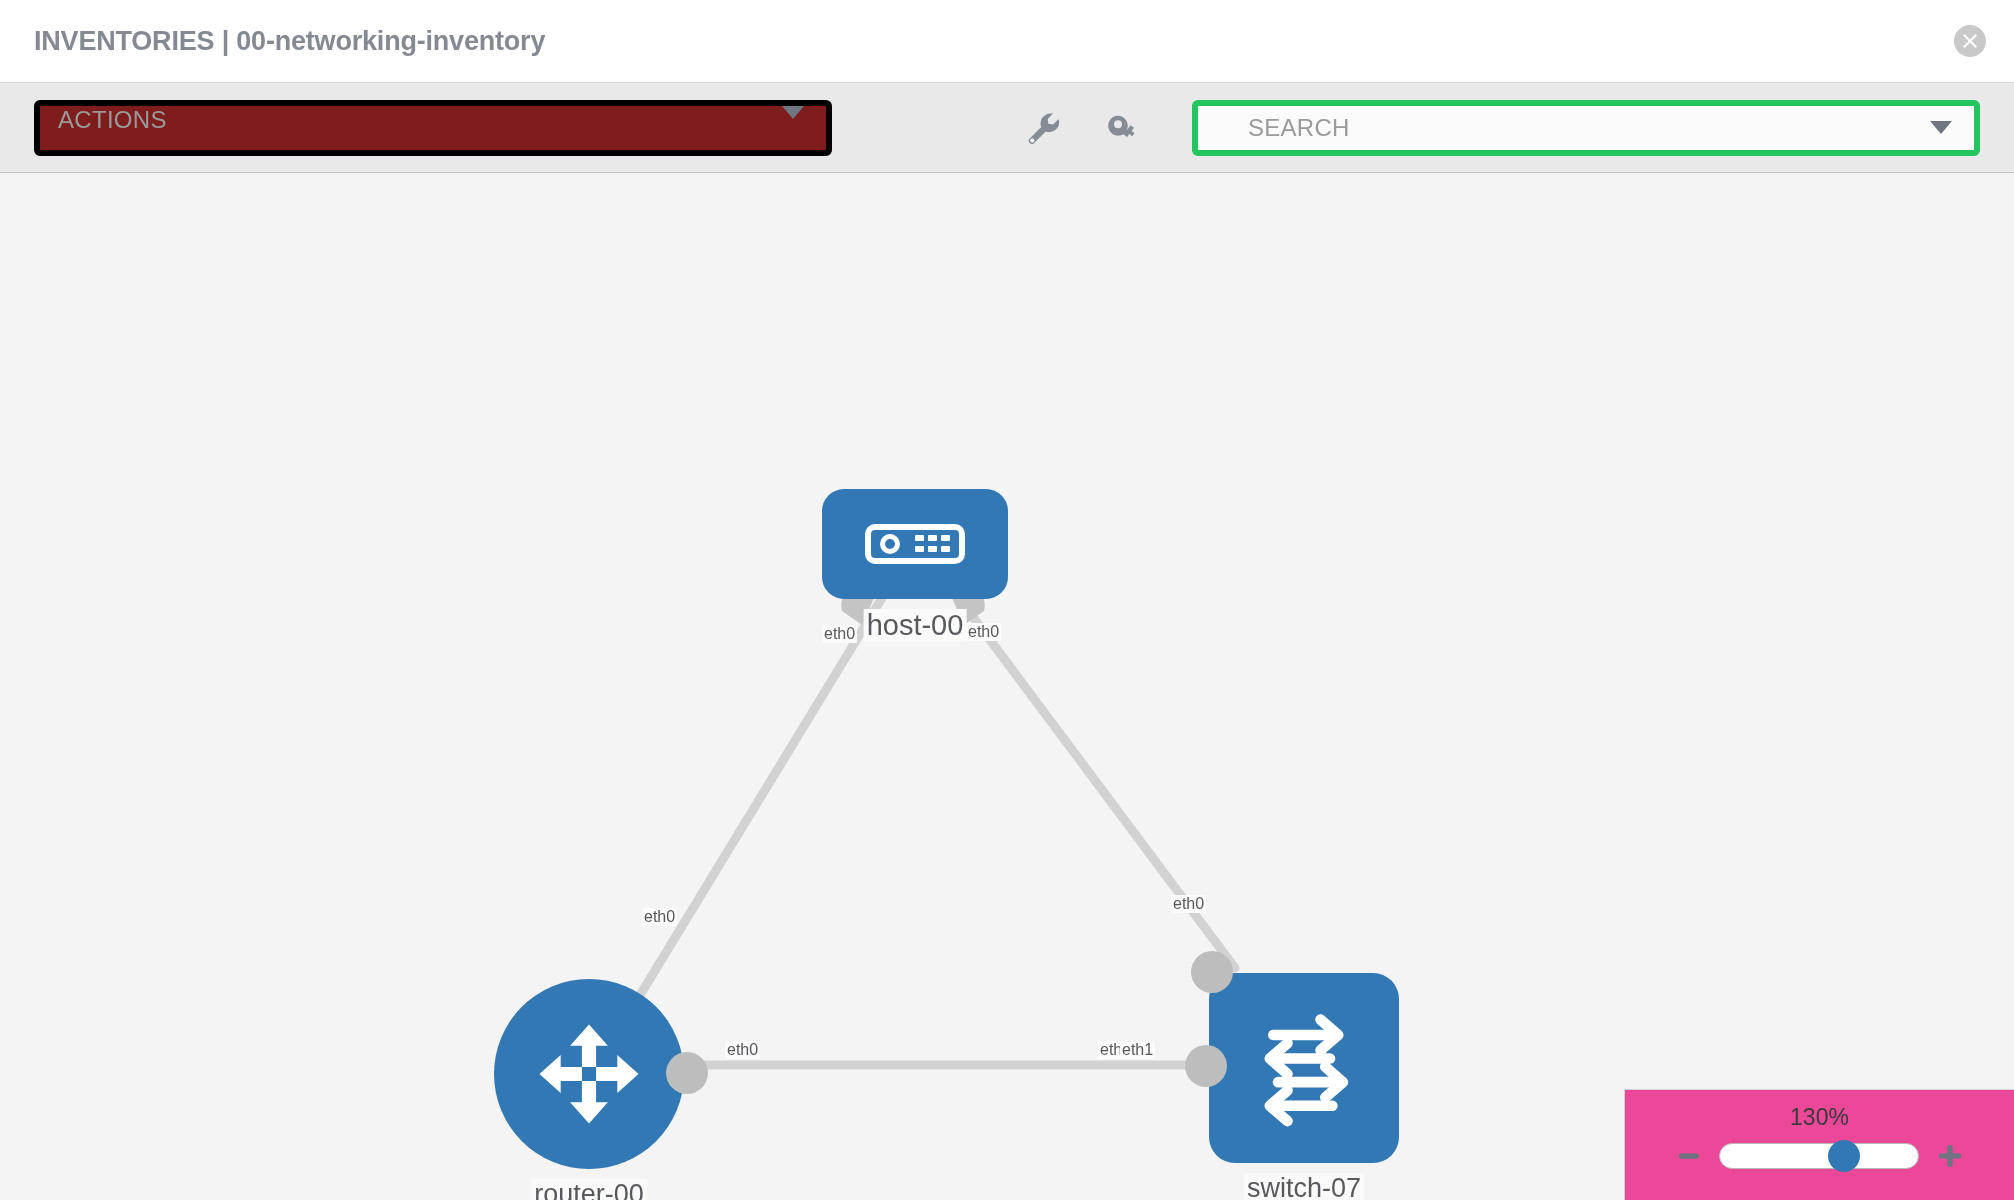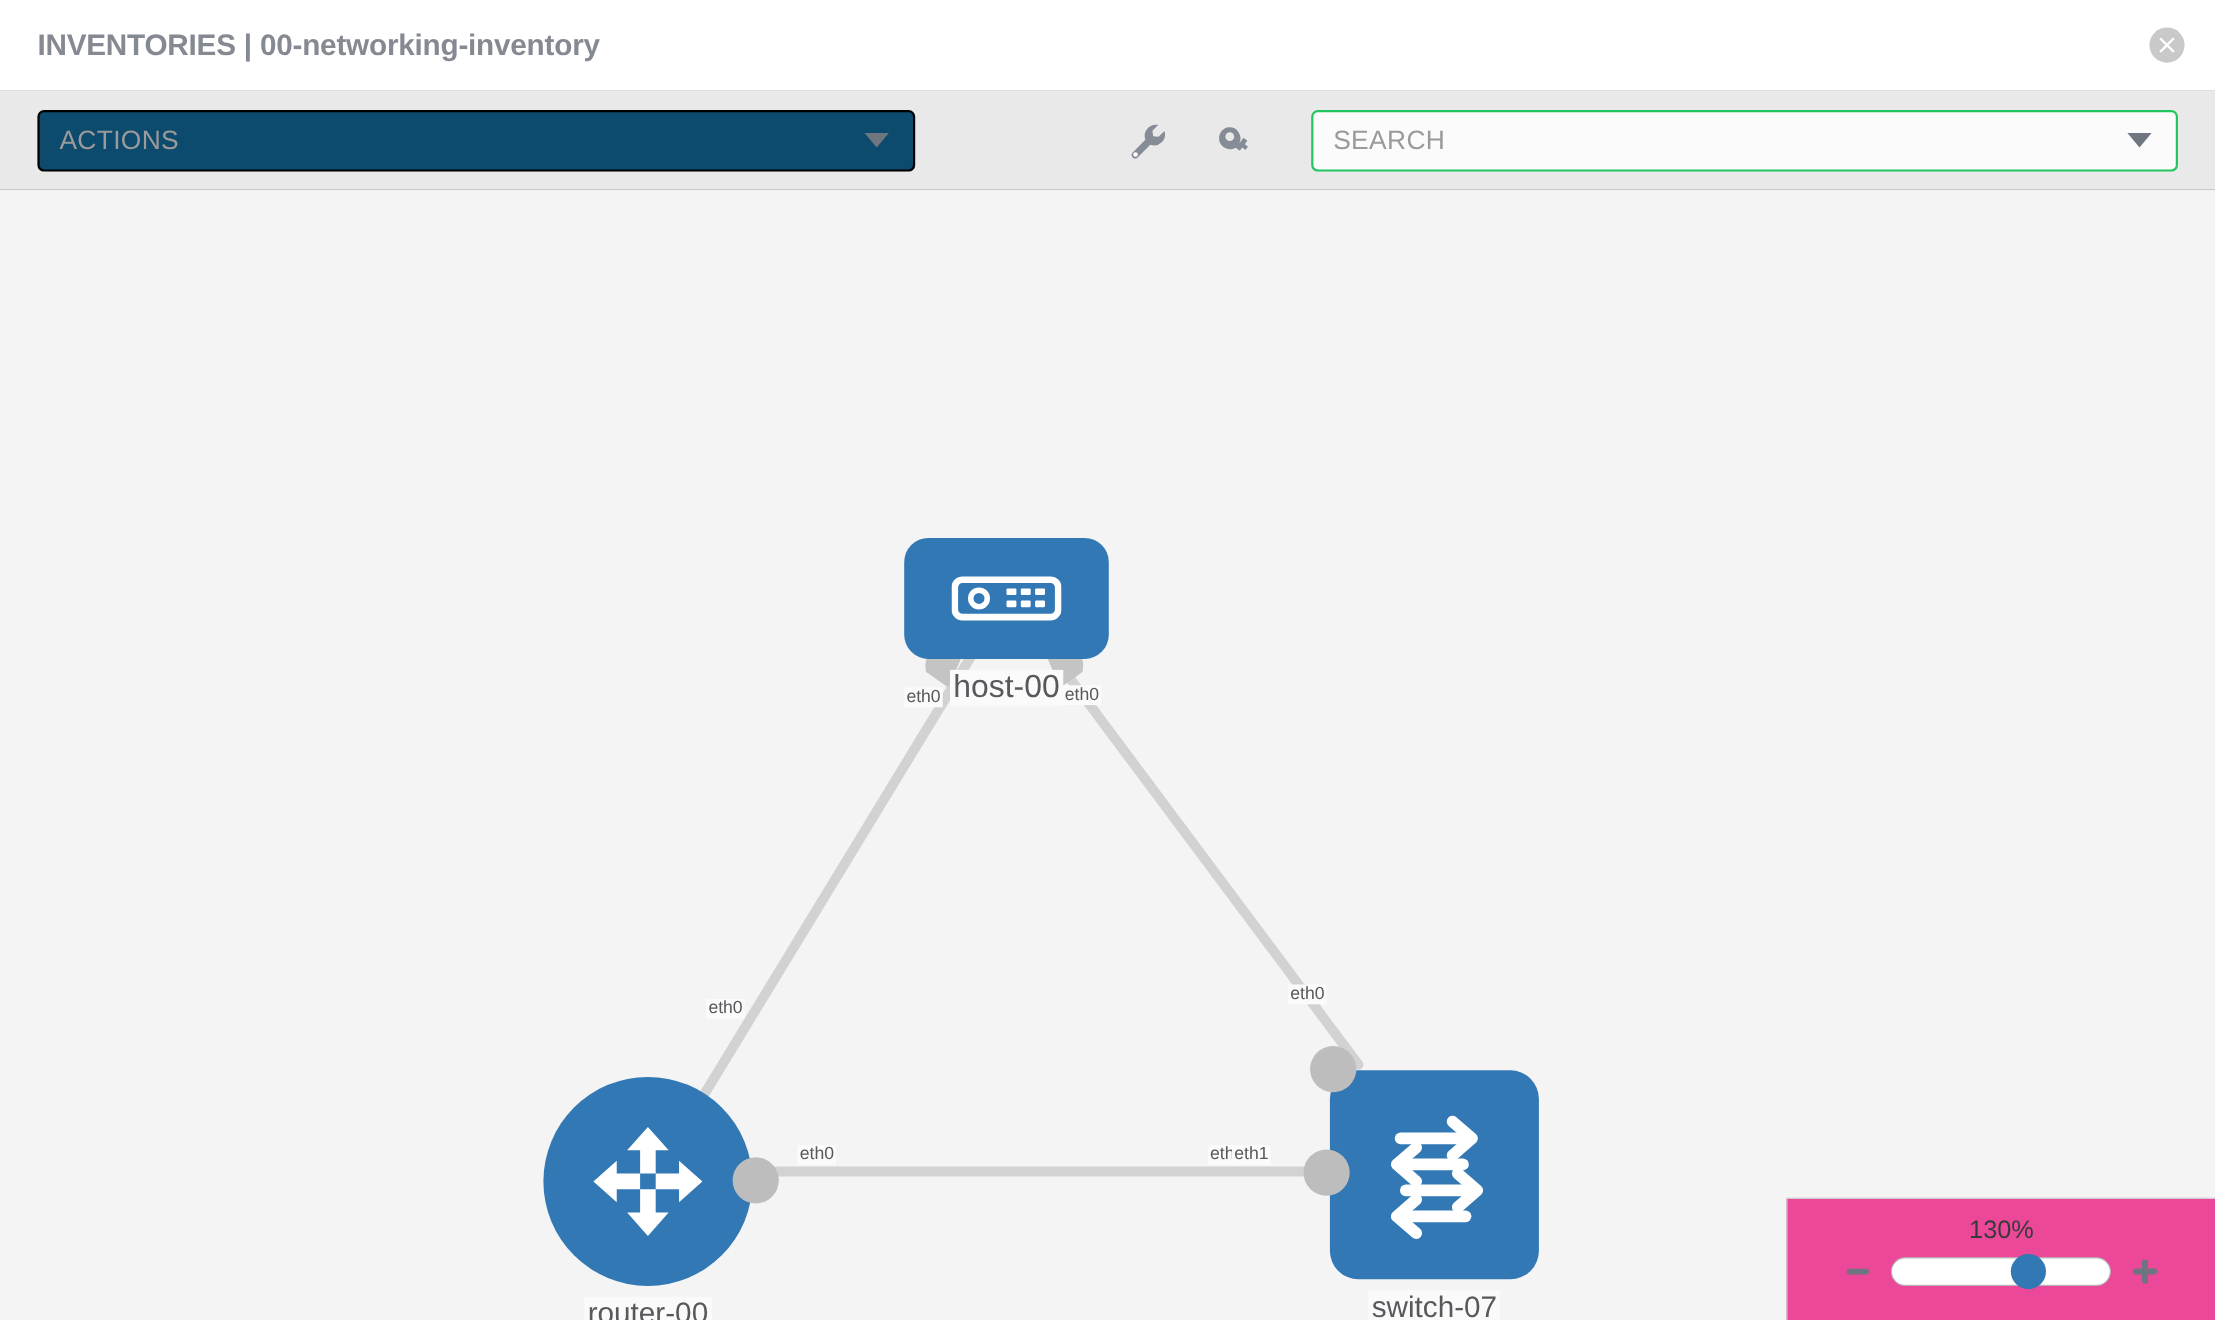--- a/index.html
+++ b/index.html
@@ -50,25 +50,24 @@
     background: #e9e9e9;
     border-bottom: 1px solid #c3c3c3;
     display: flex;
     align-items: center;
     padding: 0 34px;
   }
   .dropdown {
     position: relative;
     width: 800px;
     height: 56px;
-    background: #0c4a6e;
-    border: 2px solid #000000;
+    background: #7f1d1d;
+    border: 6px solid #000000;
     border-radius: 6px;
     display: flex;
-    align-items: center;
     cursor: pointer;
   }
   .dropdown .dd-label {
     margin-left: 18px;
     font-size: 24px;
     color: #9a9a9a;
     letter-spacing: 0.3px;
   }
   .caret {
     position: absolute;
@@ -84,25 +83,26 @@
     gap: 38px;
     margin-left: 190px;
   }
   .tool-icon { cursor: pointer; display: block; }
   .search-box {
     position: relative;
     width: 790px;
     height: 56px;
     margin-left: 48px;
     background: #fbfbfb;
-    border: 2px solid #22c55e;
+    border: 6px solid #22c55e;
     border-radius: 6px;
     display: flex;
     align-items: center;
     cursor: text;
+    padding-left: 32px;
   }
   .search-box .dd-label {
     margin-left: 18px;
     font-size: 24px;
     color: #9a9a9a;
     letter-spacing: 0.3px;
   }
 
   
   .canvas {

